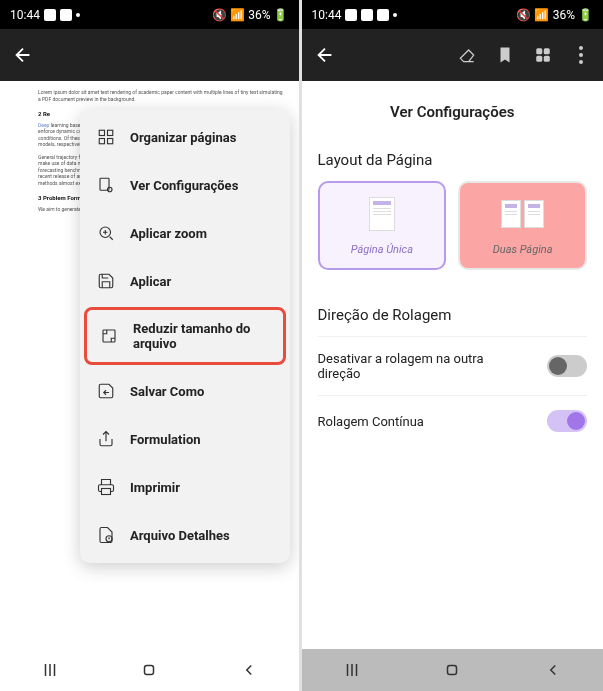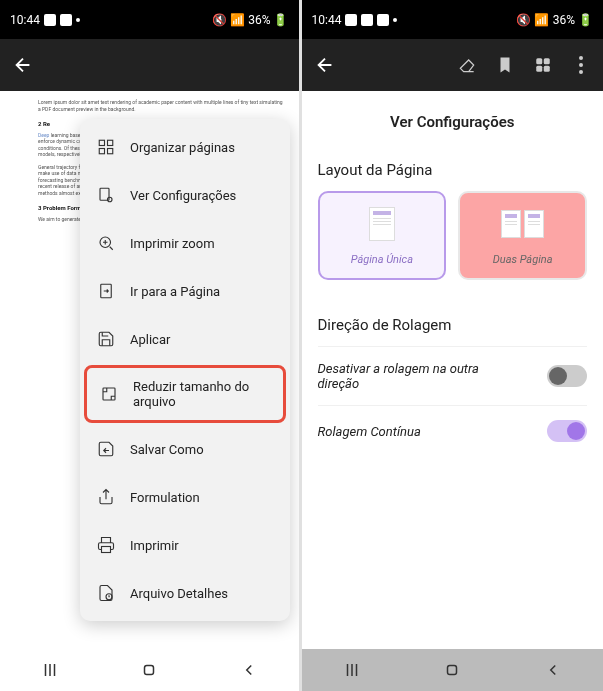--- a/index.html
+++ b/index.html
@@ -1,62 +1,62 @@
 <!DOCTYPE html>
 <html><head>
   <meta charset="utf-8">
   <style>
     * { margin: 0; padding: 0; box-sizing: border-box; }
     body { font-family: -apple-system, Roboto, Arial, sans-serif; background: #f0f0f0; display: flex; width: 603px; height: 691px; overflow: hidden; }
     .screen { width: 50%; height: 100%; background: #fff; position: relative; display: flex; flex-direction: column; }
     .screen-left { border-right: 3px solid #e0e0e0; }
     
     
-    .status-bar { height: 39px; background: #000; color: #fff; display: flex; align-items: center; justify-content: space-between; padding: 0 10px; font-size: 12px; }
+    .status-bar { height: 29px; background: #000; color: #fff; display: flex; align-items: center; justify-content: space-between; padding: 0 10px; font-size: 12px; }
     .status-left { display: flex; align-items: center; gap: 4px; }
     .status-right { display: flex; align-items: center; gap: 3px; }
     .status-icon { width: 12px; height: 12px; background: #fff; border-radius: 2px; }
     .status-dot { width: 4px; height: 4px; background: #fff; border-radius: 50%; }
     
     
     .app-bar { height: 52px; background: #222; display: flex; align-items: center; padding: 0 12px; gap: 16px; }
     .app-bar-right-icons { margin-left: auto; display: flex; gap: 18px; align-items: center; }
     .back-arrow { color: #fff; }
     .toolbar-icon { width: 20px; height: 20px; display: flex; align-items: center; justify-content: center; color: #ccc; }
     
     
     .doc-bg { flex: 1; background: #fff; position: relative; overflow: hidden; }
     .doc-page { position: absolute; left: 34px; right: 10px; top: 4px; bottom: 0; background: #fff; font-size: 5px; color: #555; line-height: 1.3; padding: 4px; }
     .doc-text-block { margin-bottom: 6px; }
     .doc-heading { font-weight: bold; font-size: 6px; margin: 8px 0 4px; color: #111; }
     .doc-link { color: #6b8dc9; }
     
     
     .menu-popup { position: absolute; top: 28px; left: 80px; width: 210px; background: #f2f2f2; border-radius: 10px; box-shadow: 0 4px 18px rgba(0,0,0,0.2); z-index: 10; padding: 4px 0; }
-    .menu-item { display: flex; align-items: center; gap: 14px; padding: 14px 16px; font-size: 13px; color: #222; }
+    .menu-item { display: flex; align-items: center; gap: 14px; padding: 14px 16px; font-size: 13px; color: #222; font-weight: bold; }
     .menu-item-highlighted { border: 3px solid #e74c3c; border-radius: 8px; margin: 2px 4px; padding: 11px 12px; }
     .menu-icon { width: 20px; height: 20px; display: flex; align-items: center; justify-content: center; flex-shrink: 0; }
     
     
     .config-container { flex: 1; background: #fff; padding: 0 16px; overflow-y: auto; }
     .config-title { text-align: center; font-size: 15px; font-weight: 600; color: #222; padding: 22px 0 30px; }
     .section-label { font-size: 15px; color: #222; margin-bottom: 12px; }
     .option-row { display: flex; gap: 12px; margin-bottom: 36px; }
     .option-card { flex: 1; border: 2px solid #e8e8e8; border-radius: 10px; background: #fca5a5; padding: 10px 8px 12px; text-align: center; position: relative; }
     .option-card.selected { border-color: #b89aea; background: #f7f2fe; }
     .option-thumb { height: 42px; margin-bottom: 8px; display: flex; align-items: center; justify-content: center; gap: 3px; }
     .thumb-page { width: 26px; height: 34px; background: #fff; border: 1px solid #ddd; position: relative; }
     .thumb-page::before { content: ''; position: absolute; top: 3px; left: 3px; right: 3px; height: 4px; background: #c4b3e6; }
     .thumb-page.orange::before { background: #f0b774; }
     .thumb-lines { position: absolute; top: 10px; left: 3px; right: 3px; }
     .thumb-line { height: 1px; background: #ddd; margin-bottom: 2px; }
     .option-label { font-size: 11px; color: #666; font-style: italic; }
     .option-card.selected .option-label { color: #8b6fc4; }
     
-    .toggle-row { display: flex; align-items: center; justify-content: space-between; padding: 14px 0; border-top: 1px solid #f0f0f0; font-style: italic; }
+    .toggle-row { display: flex; align-items: center; justify-content: space-between; padding: 14px 0; border-top: 1px solid #f0f0f0; }
     .toggle-label { font-size: 13px; color: #222; max-width: 180px; }
     .toggle { width: 40px; height: 22px; border-radius: 11px; position: relative; }
     .toggle.off { background: #ccc; }
     .toggle.on { background: #d4c1f5; }
     .toggle-knob { width: 18px; height: 18px; border-radius: 50%; position: absolute; top: 2px; }
     .toggle.off .toggle-knob { left: 2px; background: #666; }
     .toggle.on .toggle-knob { right: 2px; background: #a176e8; }
     
     
     .nav-bar { height: 42px; display: flex; align-items: center; justify-content: space-around; }
@@ -124,30 +124,21 @@
           </div>
         <span>Ver Configurações</span>
       </div>
       <div class="menu-item">
         <div class="menu-icon">
             <svg width="18" height="18" viewBox="0 0 24 24" fill="none" stroke="#333" stroke-width="1.5">
               <circle cx="11" cy="11" r="7"></circle>
               <path d="M21 21l-4-4M11 8v6M8 11h6"></path>
             </svg>
           </div>
-        <span>Imprimir zoom</span>
-      </div>
-      <div class="menu-item">
-        <div class="menu-icon">
-            <svg width="18" height="18" viewBox="0 0 24 24" fill="none" stroke="#333" stroke-width="1.5">
-              <rect x="5" y="3" width="14" height="18" rx="1"></rect>
-              <path d="M9 12h6m-2-2l2 2-2 2"></path>
-            </svg>
-          </div>
-        <span>Ir para a Página</span>
+        <span>Aplicar zoom</span>
       </div>
       <div class="menu-item">
         <div class="menu-icon">
             <svg width="18" height="18" viewBox="0 0 24 24" fill="none" stroke="#333" stroke-width="1.5">
               <path d="M19 21H5a2 2 0 01-2-2V5a2 2 0 012-2h11l5 5v11a2 2 0 01-2 2z"></path>
               <path d="M17 21v-8H7v8M7 3v5h8"></path>
             </svg>
           </div>
         <span>Aplicar</span>
       </div>

